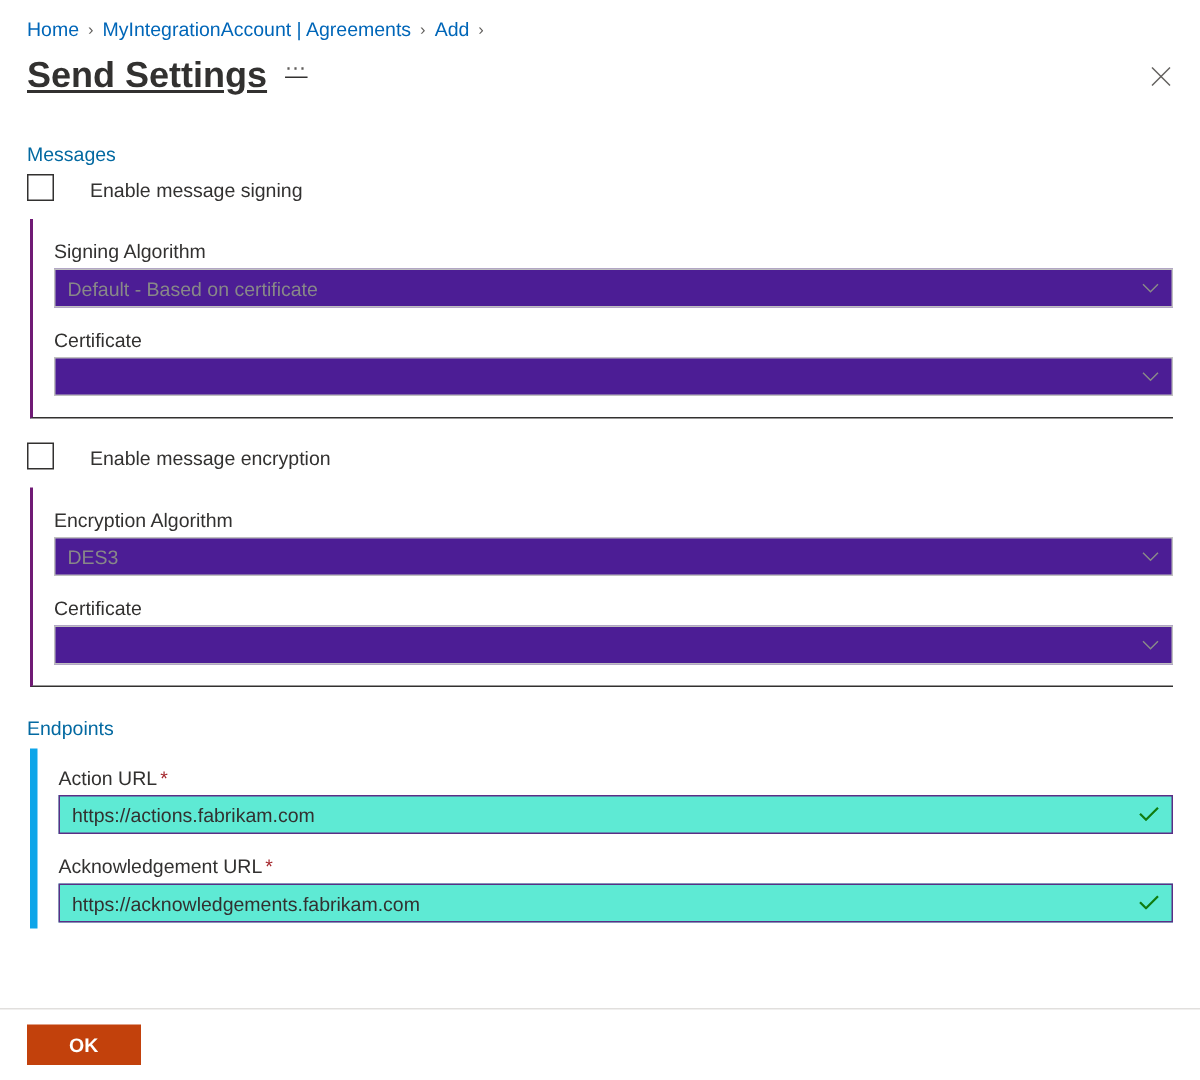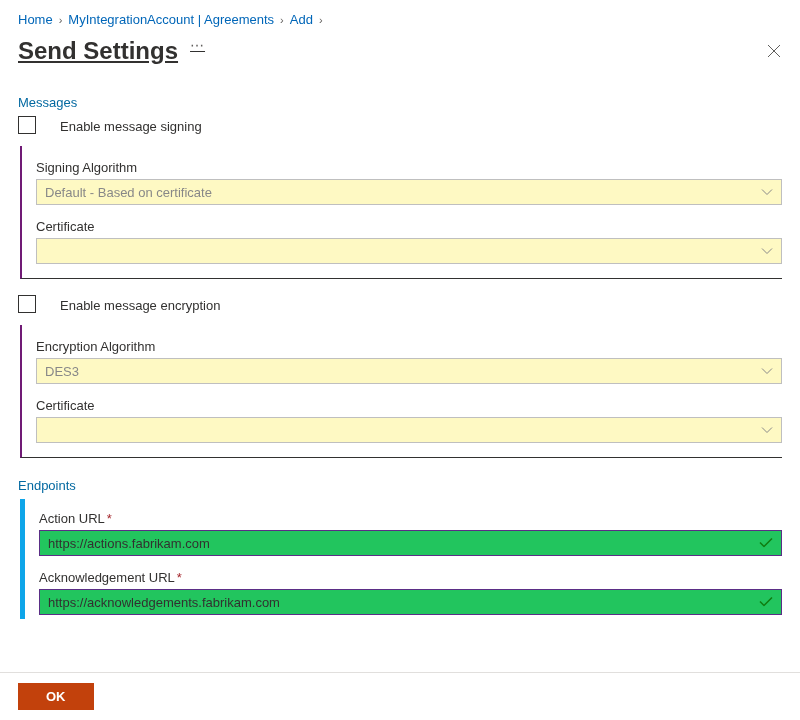--- a/index.html
+++ b/index.html
@@ -103,21 +103,21 @@
       margin-bottom: 4px;
     }
     .field-label .req {
       color: #a4262c;
       margin-left: 2px;
     }
     .select-box {
       position: relative;
       height: 26px;
       border: 1px solid #bfbfbf;
-      background: #fef9c3;
+      background: #4c1d95;
       display: flex;
       align-items: center;
       padding: 0 8px;
       color: #888;
       font-size: 13px;
       margin-bottom: 14px;
       cursor: pointer;
     }
     .select-box:last-child {
       margin-bottom: 0;
@@ -128,21 +128,21 @@
       top: 50%;
       transform: translateY(-50%);
     }
     .select-box.empty {
       color: transparent;
     }
     .text-input {
       position: relative;
       height: 26px;
       border: 1px solid #5b2e86;
-      background: #22c55e;
+      background: #5eead4;
       display: flex;
       align-items: center;
       padding: 0 8px;
       font-size: 13px;
       color: #323130;
       margin-bottom: 14px;
     }
     .text-input .check {
       position: absolute;
       right: 8px;

